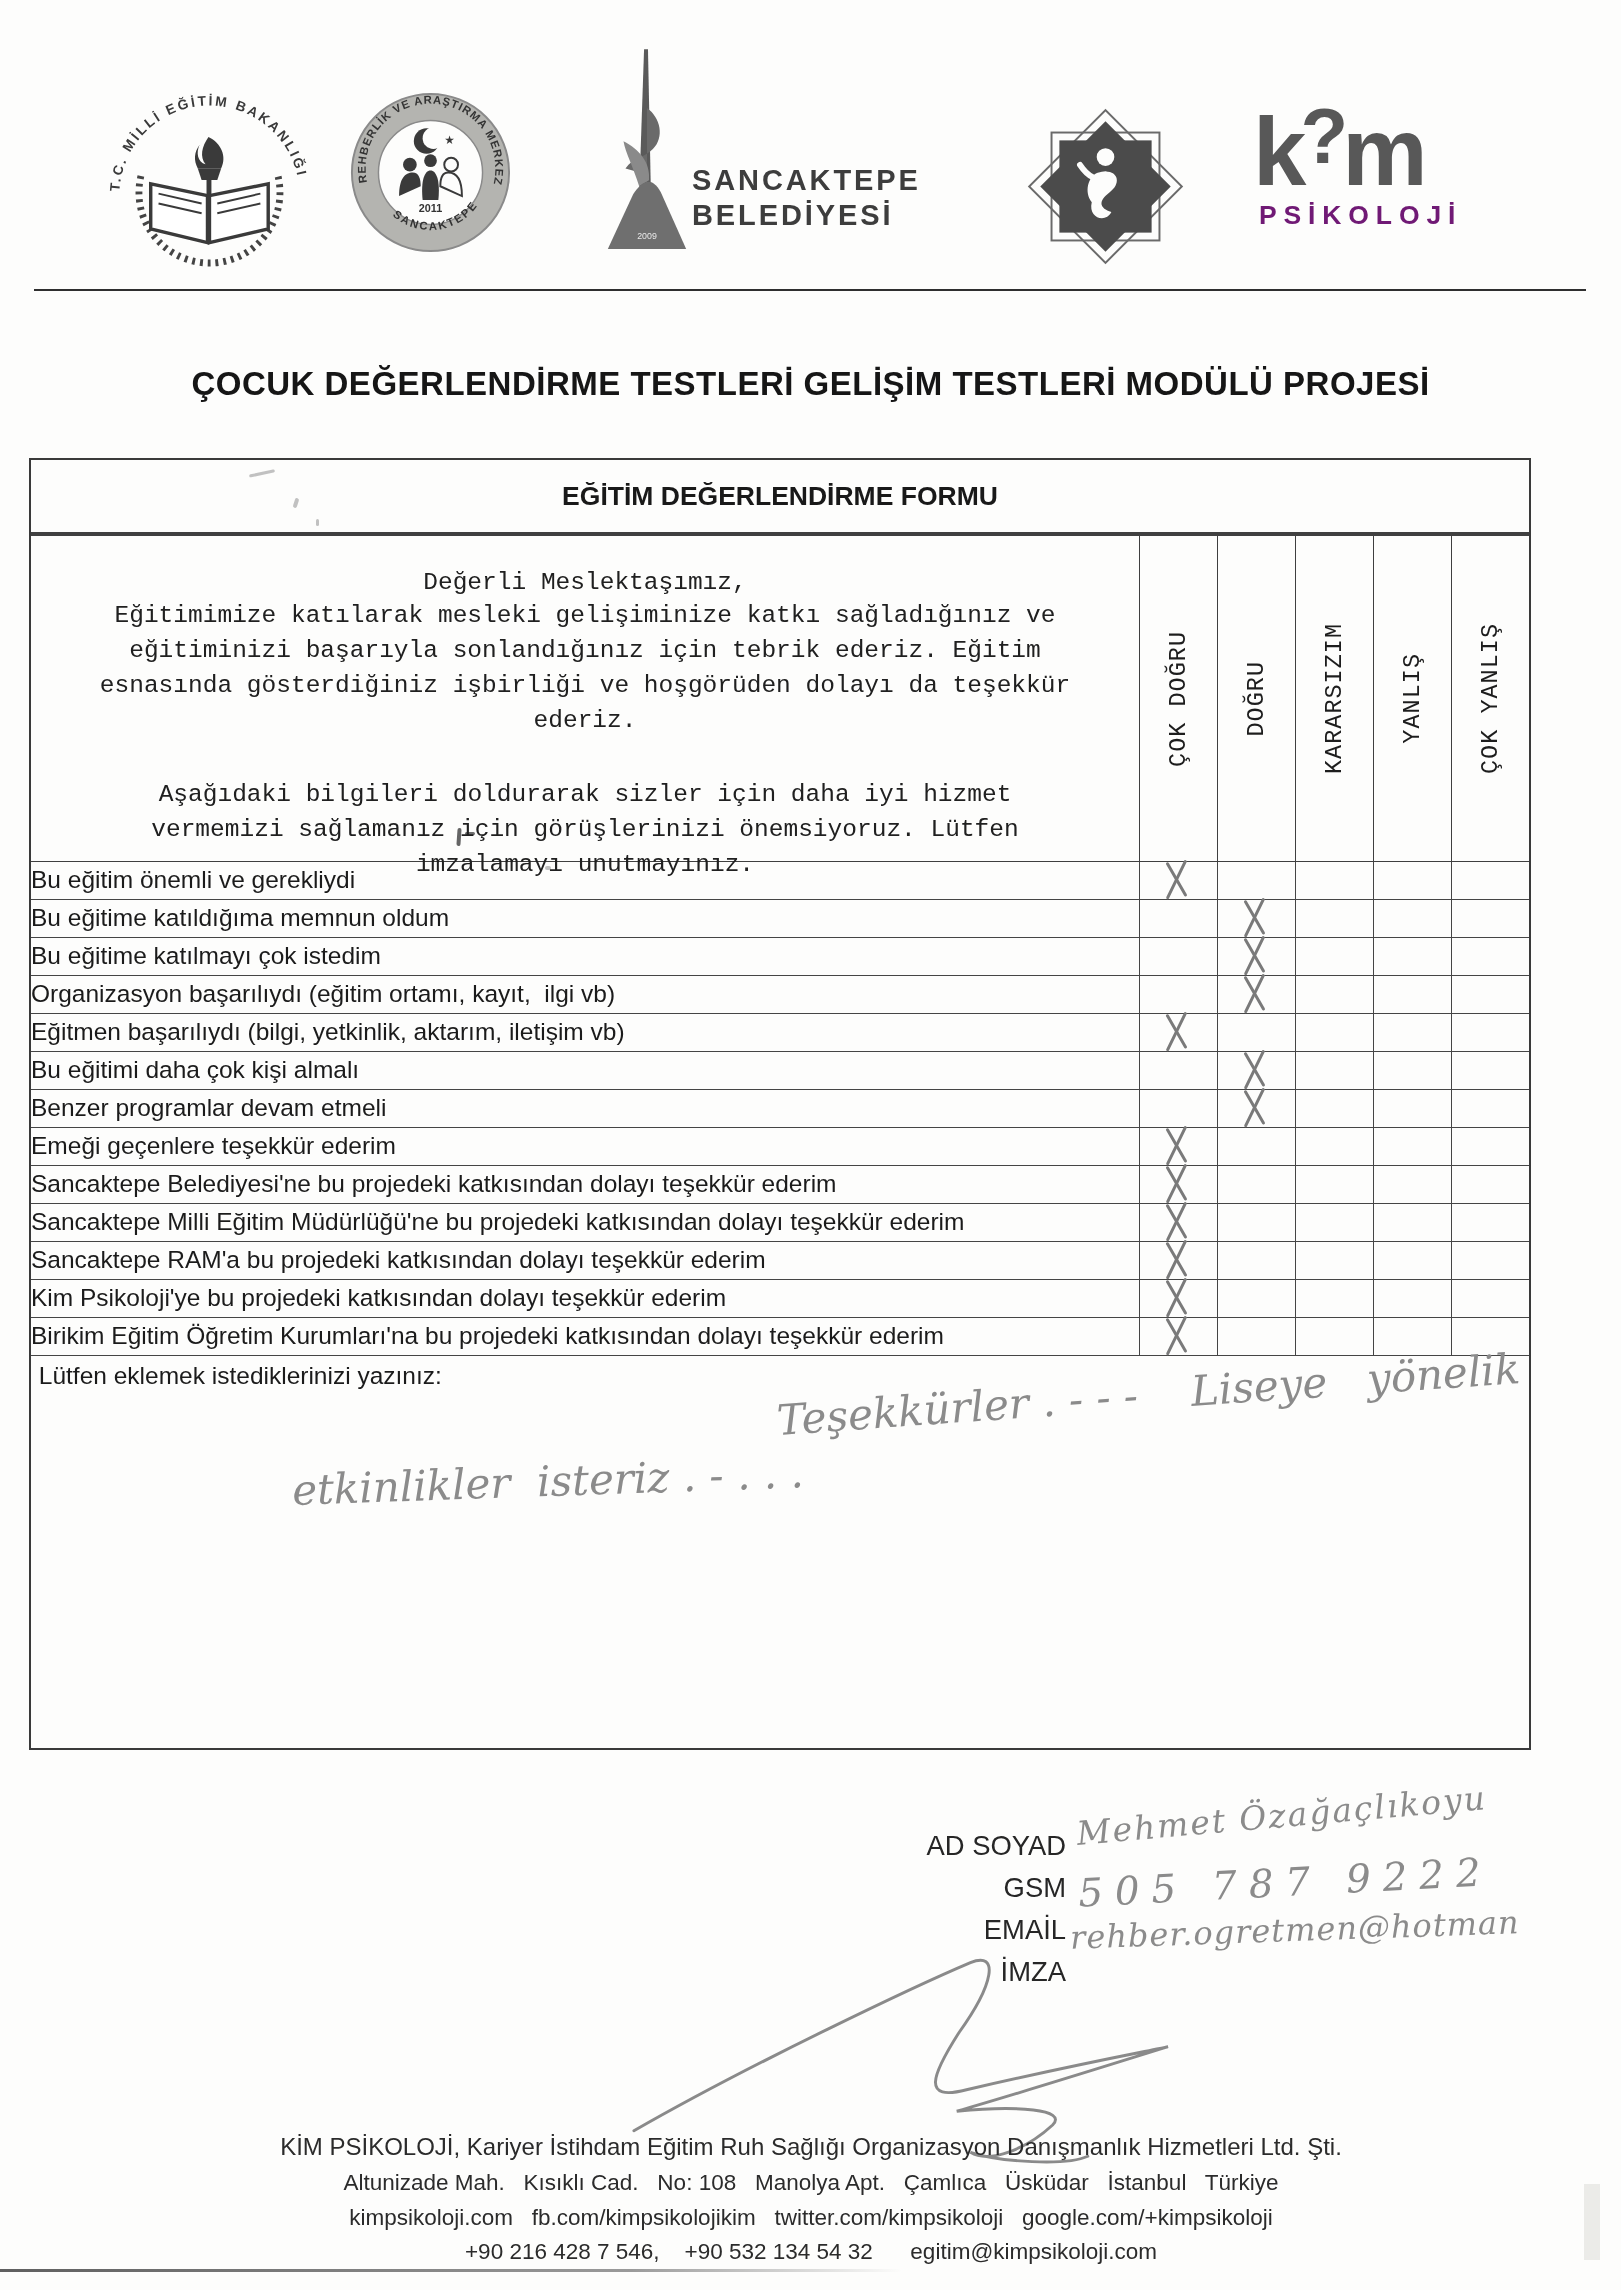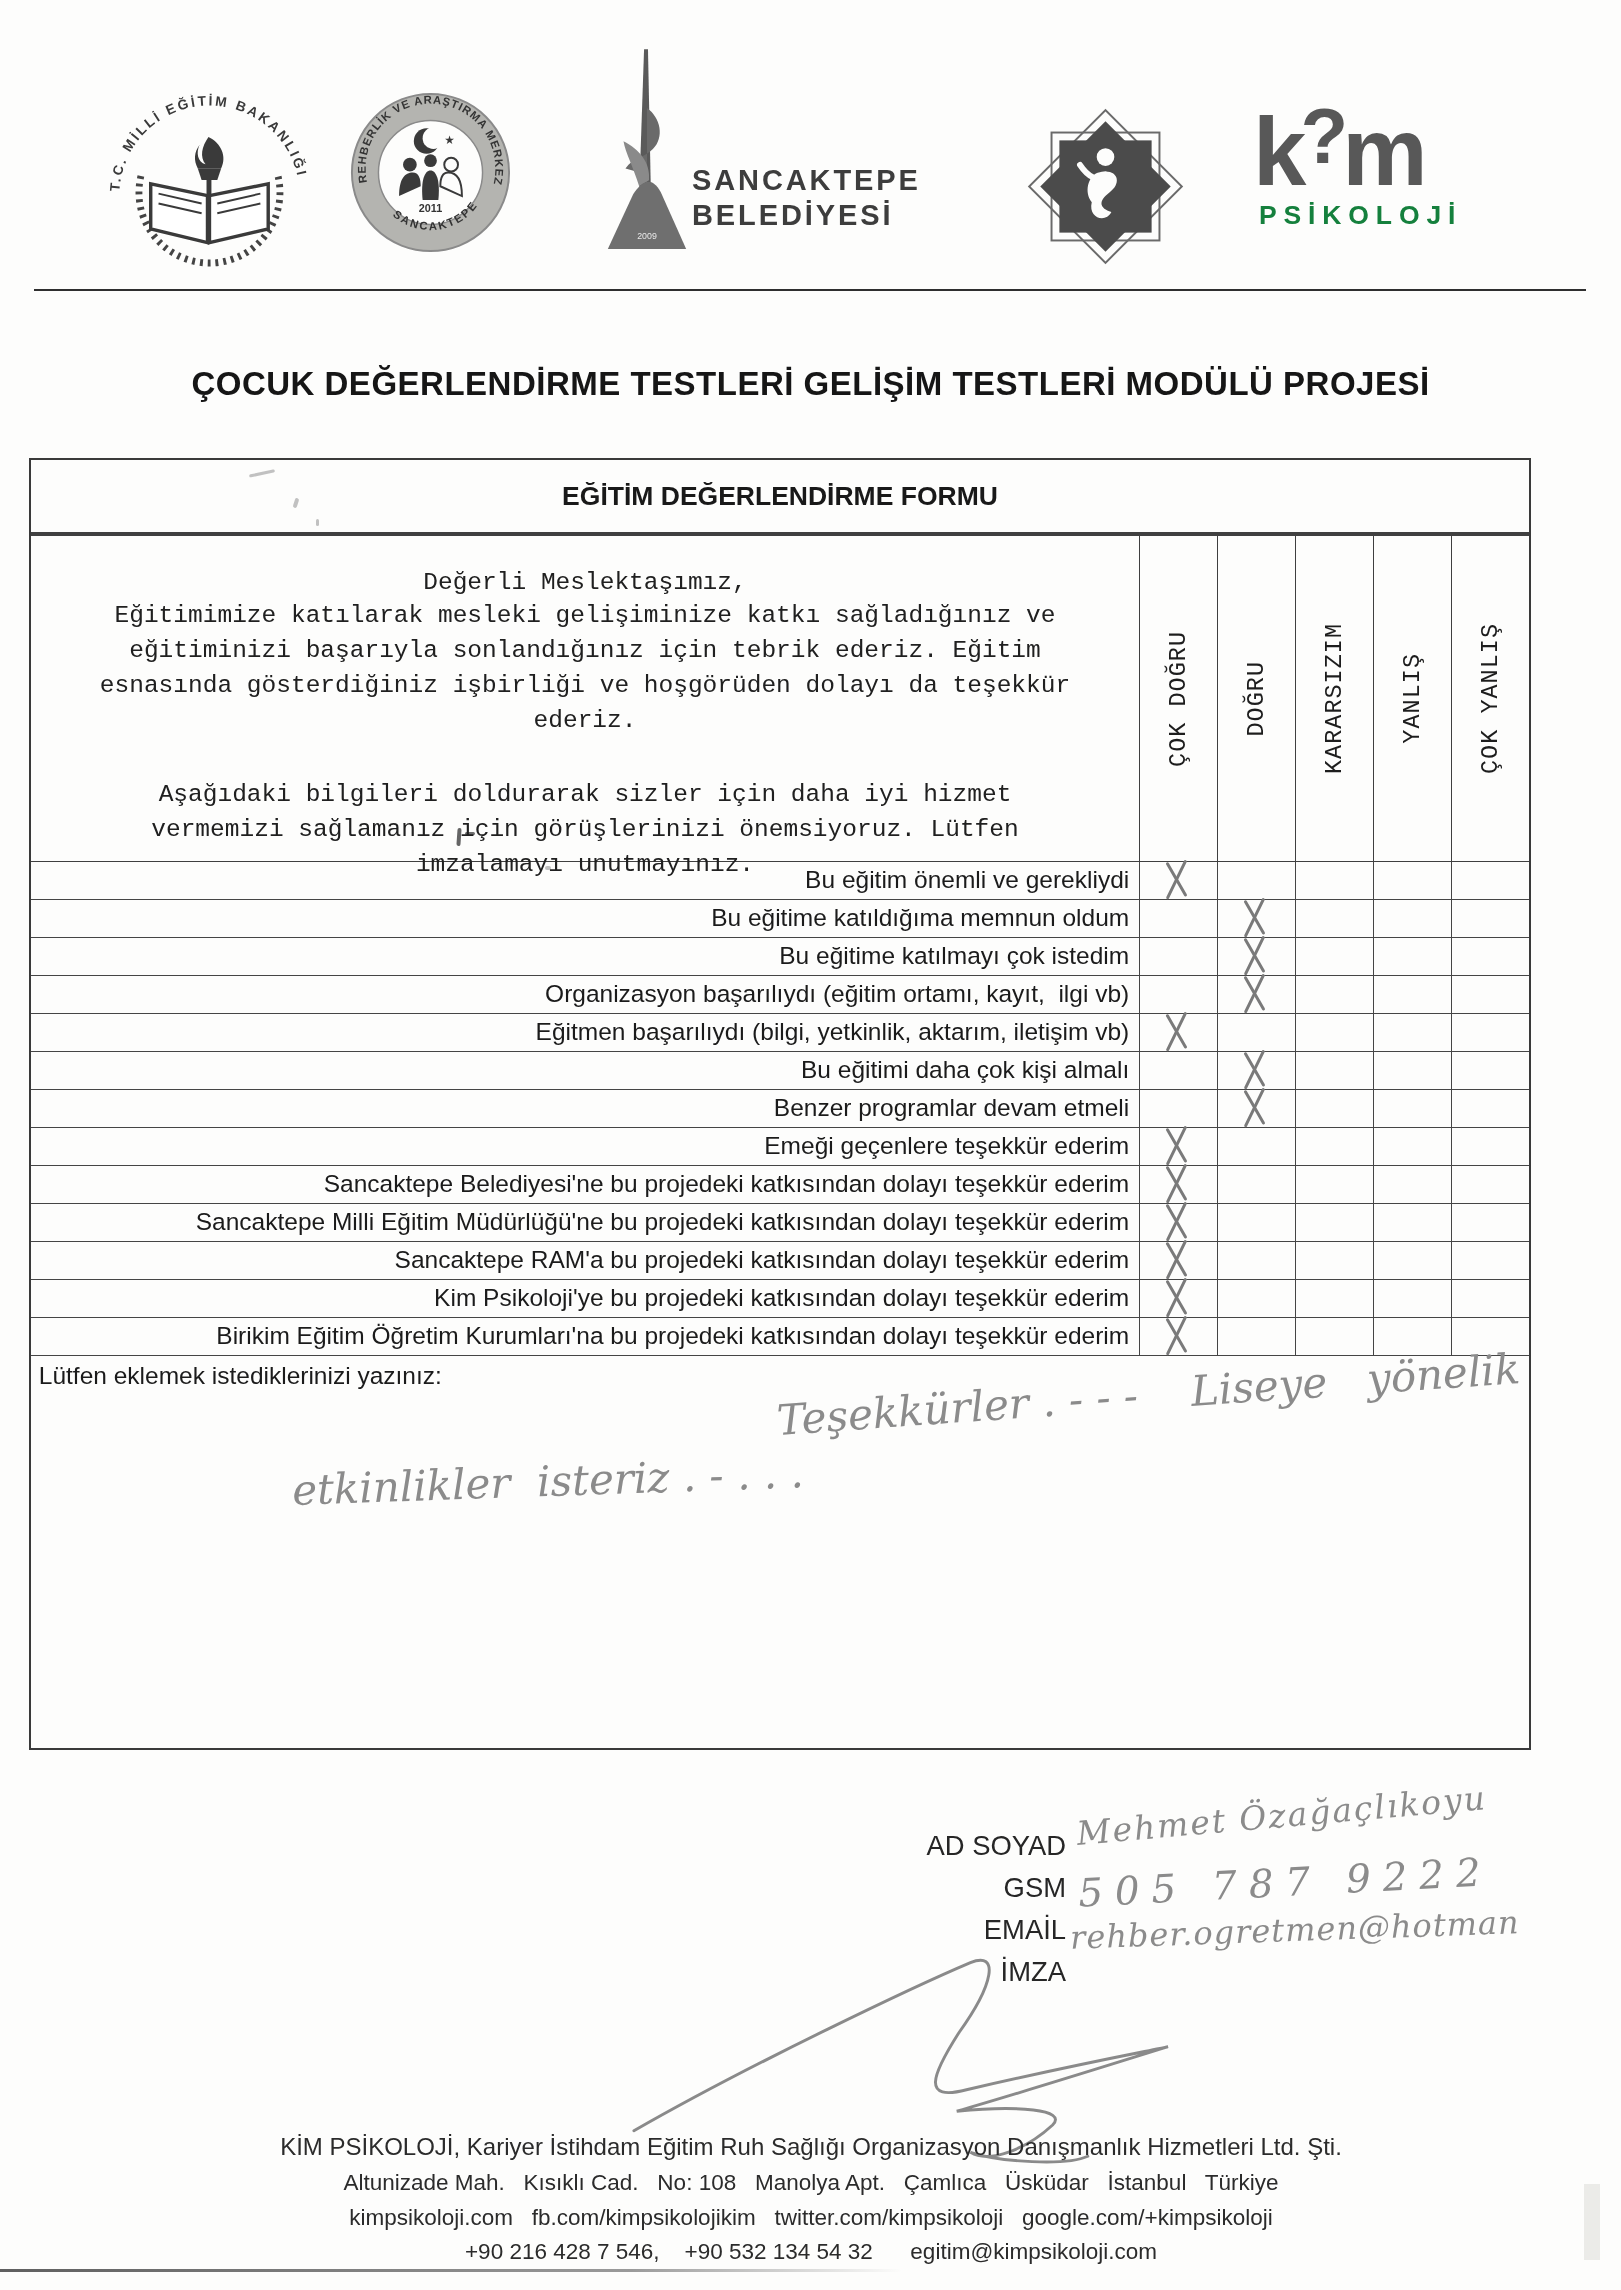--- a/index.html
+++ b/index.html
@@ -8,21 +8,21 @@
     background:#fdfdfc;overflow:hidden;
     font-family:"Liberation Sans",sans-serif;color:#1f1f1f;
   }
   
   .logo-svg{position:absolute;}
   .belediye-text{position:absolute;left:692px;top:163px;color:#3d3d3d;font-weight:bold;
     font-size:29px;letter-spacing:2.9px;line-height:35px;}
   .kim-logo{position:absolute;left:1253px;top:104px;color:#585858;font-weight:bold;line-height:1;}
   .kim-word{font-size:96px;letter-spacing:-3.9px;display:flex;align-items:flex-end;}
   .kim-q{font-size:78px;position:relative;top:-25.5px;margin:0 -2px;}
-  .kim-sub{font-size:26.5px;letter-spacing:6.9px;color:#15803d;font-weight:bold;margin-top:2px;padding-left:5.9px;}
+  .kim-sub{font-size:26.5px;letter-spacing:6.9px;color:#701a75;font-weight:bold;margin-top:2px;padding-left:5.9px;}
   .top-rule{position:absolute;left:34px;top:289px;width:1552px;height:2px;background:#2f2f2f;}
   
   .doc-title{position:absolute;left:0;top:365px;width:100%;text-align:center;
     font-size:33px;font-weight:bold;letter-spacing:0.5px;color:#161616;}
   
   .form-table{position:absolute;left:29px;top:458px;width:1502px;height:1292px;
     border:2px solid #3a3a3a;box-sizing:border-box;background:transparent;}
   .form-header{height:76px;box-sizing:border-box;border-bottom:4px solid #404040;
     display:flex;align-items:center;justify-content:center;
     font-size:26.5px;font-weight:bold;color:#191919;}
@@ -31,22 +31,22 @@
     align-items:center;justify-content:flex-start;padding-top:33px;}
   .intro-line1{font-size:24.5px;color:#202020;margin-bottom:2px;}
   .intro-par{font-size:24.5px;color:#202020;text-align:center;line-height:35px;}
   .intro-par.p1{max-width:1039px;}
   .intro-par.p2{max-width:980px;margin-top:39px;}
   .rate-col{width:78px;box-sizing:border-box;border-left:1.5px solid #3f3f3f;
     display:flex;align-items:center;justify-content:center;}
   .rot{writing-mode:vertical-rl;transform:rotate(180deg);font-size:23.5px;color:#1d1d1d;
     letter-spacing:1px;white-space:pre;}
   .stmt-row{height:38px;box-sizing:border-box;border-bottom:1.5px solid #454545;display:flex;}
-  .stmt-text{flex:1;box-sizing:border-box;text-align:right;padding-right:9.8px;
-    font-size:24.5px;line-height:35px;color:#1b1b1b;white-space:pre;overflow:hidden;padding-left:36px;}
+  .stmt-text{flex:1;box-sizing:border-box;text-align:left;padding-right:9.8px;
+    font-size:24.5px;line-height:35px;color:#1b1b1b;white-space:pre;overflow:hidden;}
   .cell{width:78px;box-sizing:border-box;border-left:1.5px solid #454545;position:relative;}
   .comments-row{height:392px;box-sizing:border-box;padding:5.9px 0 0 7.8px;}
   .comments-label{font-size:24.5px;color:#1b1b1b;}
   
   .xmark{position:absolute;left:21.6px;top:-3.9px;width:29px;height:41px;}
   .xmark i{position:absolute;display:block;width:2.5px;height:43px;background:#7a7a7a;left:13.7px;top:0;border-radius:2px;}
   .xmark i.l1{transform:rotate(26deg);}
   .xmark i.l2{transform:rotate(-30deg);height:39px;top:2px;}
   
   .hw{font-family:"DejaVu Serif",serif;font-style:italic;color:#8b8b8b;white-space:pre;}

